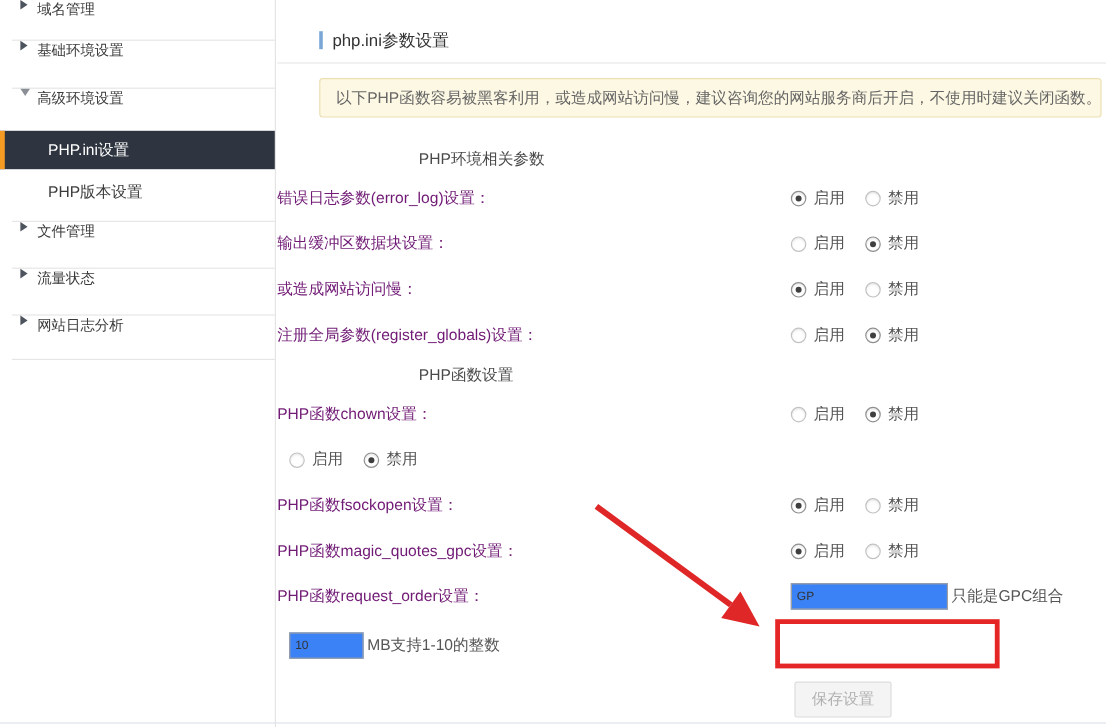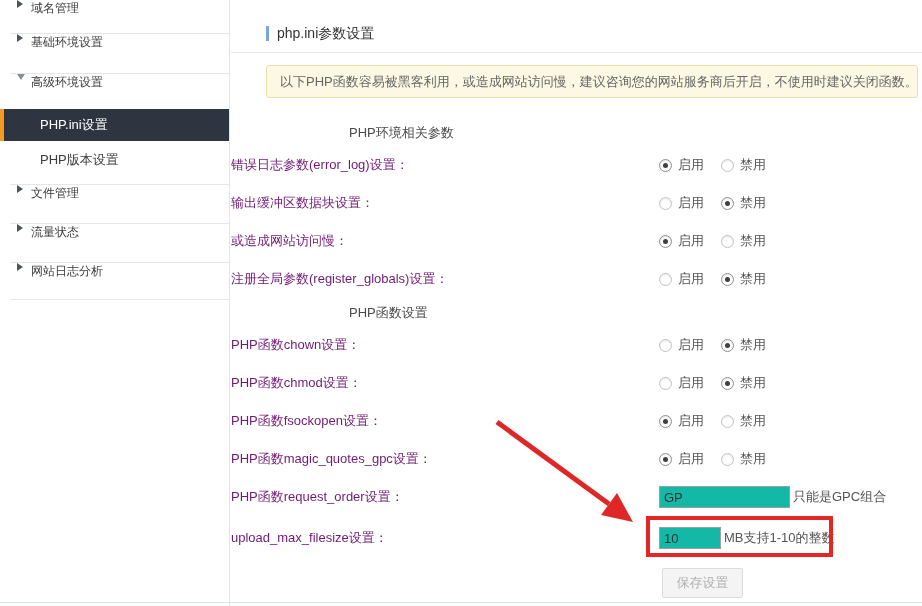--- a/index.html
+++ b/index.html
@@ -34,21 +34,21 @@
   .row.tall{height:44px;}
   .lbl{width:418px;text-align:left;font-size:13px;color:#701a75;flex:none;}
   .radio-opt{display:flex;align-items:center;margin-left:10px;cursor:pointer;text-align:center;}
   .radio-opt+.radio-opt{margin-left:17px;}
   .radio{width:11px;height:11px;border-radius:50%;border:1px solid #c2c2c2;background:#fff;position:relative;flex:none;
     box-shadow:inset 0 1px 2px rgba(0,0,0,0.10);}
   .radio.sel{border-color:#8f8f8f;}
   .radio.sel::after{content:"";position:absolute;left:3px;top:3px;width:5px;height:5px;border-radius:50%;background:#3f3f3f;}
   .opt-txt{margin-left:6px;font-size:13px;color:#555;}
   .txt-input{margin-left:10px;border:1px solid #9f9f9f;height:22px;box-sizing:border-box;padding:0 4px;
-    font-size:13px;color:#333;font-family:inherit;background:#14b8a6;outline:none;border-radius:0;}
+    font-size:10px;color:#333;font-family:inherit;background:#3b82f6;outline:none;border-radius:0;}
   .w-wide{width:131px;}
   .w-small{width:62px;}
   .hint{margin-left:3px;font-size:13px;color:#555;white-space:nowrap;}
   .save-btn{display:block;margin:8px 0 0 431px;width:81px;height:30px;background:#f4f4f4;border:1px solid #dcdcdc;
     border-radius:2px;color:#b1b1b1;font-size:13px;font-family:inherit;cursor:pointer;}
   .bottom-line{position:absolute;left:0;top:602px;width:922px;height:1px;background:#dce3e9;}
   
   .overlay{position:absolute;left:0;top:0;width:922px;height:606px;pointer-events:none;z-index:10;}
 </style>
 </head>
@@ -179,21 +179,20 @@
         <span class="radio-opt">
             <span class="radio"></span>
             <span class="opt-txt">启用</span>
           </span>
         <span class="radio-opt">
             <span class="radio sel"></span>
             <span class="opt-txt">禁用</span>
           </span>
       </div>
       <div class="row">
-        <span class="lbl">PHP函数chmod设置：</span>
         <span class="radio-opt">
             <span class="radio"></span>
             <span class="opt-txt">启用</span>
           </span>
         <span class="radio-opt">
             <span class="radio sel"></span>
             <span class="opt-txt">禁用</span>
           </span>
       </div>
       <div class="row">
@@ -218,21 +217,20 @@
             <span class="opt-txt">禁用</span>
           </span>
       </div>
 
       <div class="row">
         <span class="lbl">PHP函数request_order设置：</span>
         <input class="txt-input w-wide" type="text" value="GP" style="">
         <span class="hint">只能是GPC组合</span>
       </div>
       <div class="row tall">
-        <span class="lbl">upload_max_filesize设置：</span>
         <input class="txt-input w-small" type="text" value="10" style="">
         <span class="hint">MB支持1-10的整数</span>
       </div>
     </div>
 
     <button class="save-btn">保存设置</button>
   </main>
 
   <div class="bottom-line"></div>
 

